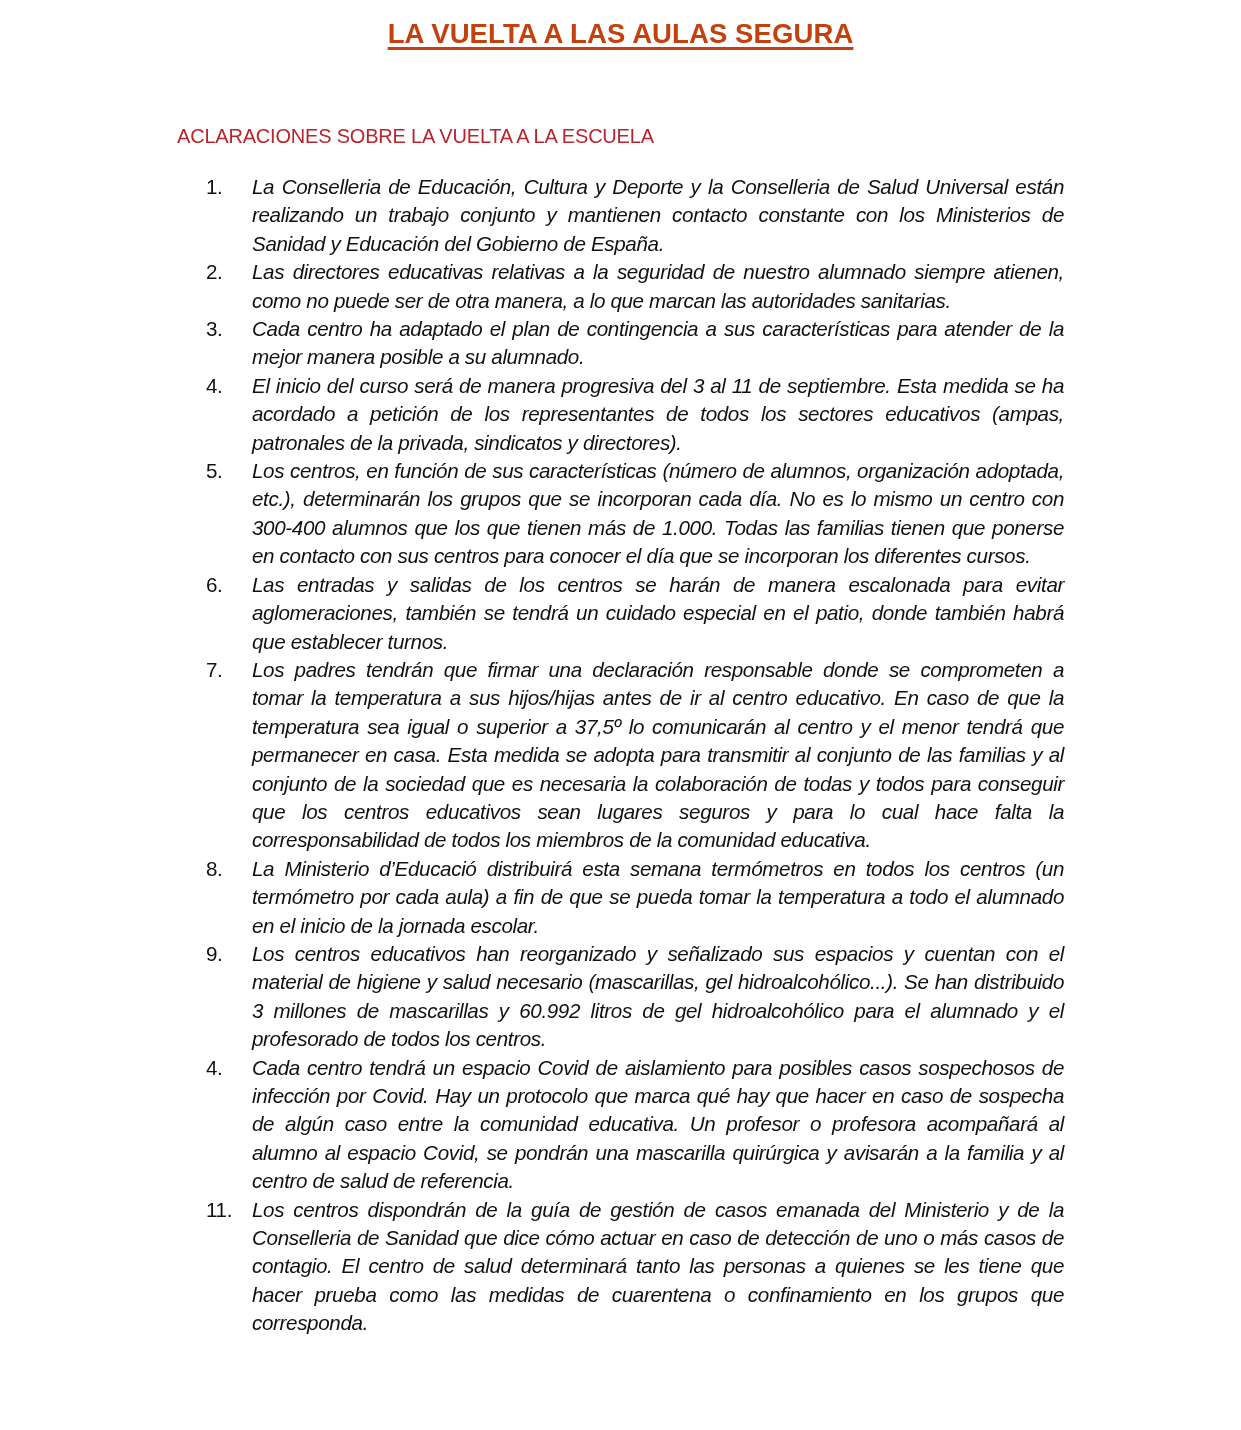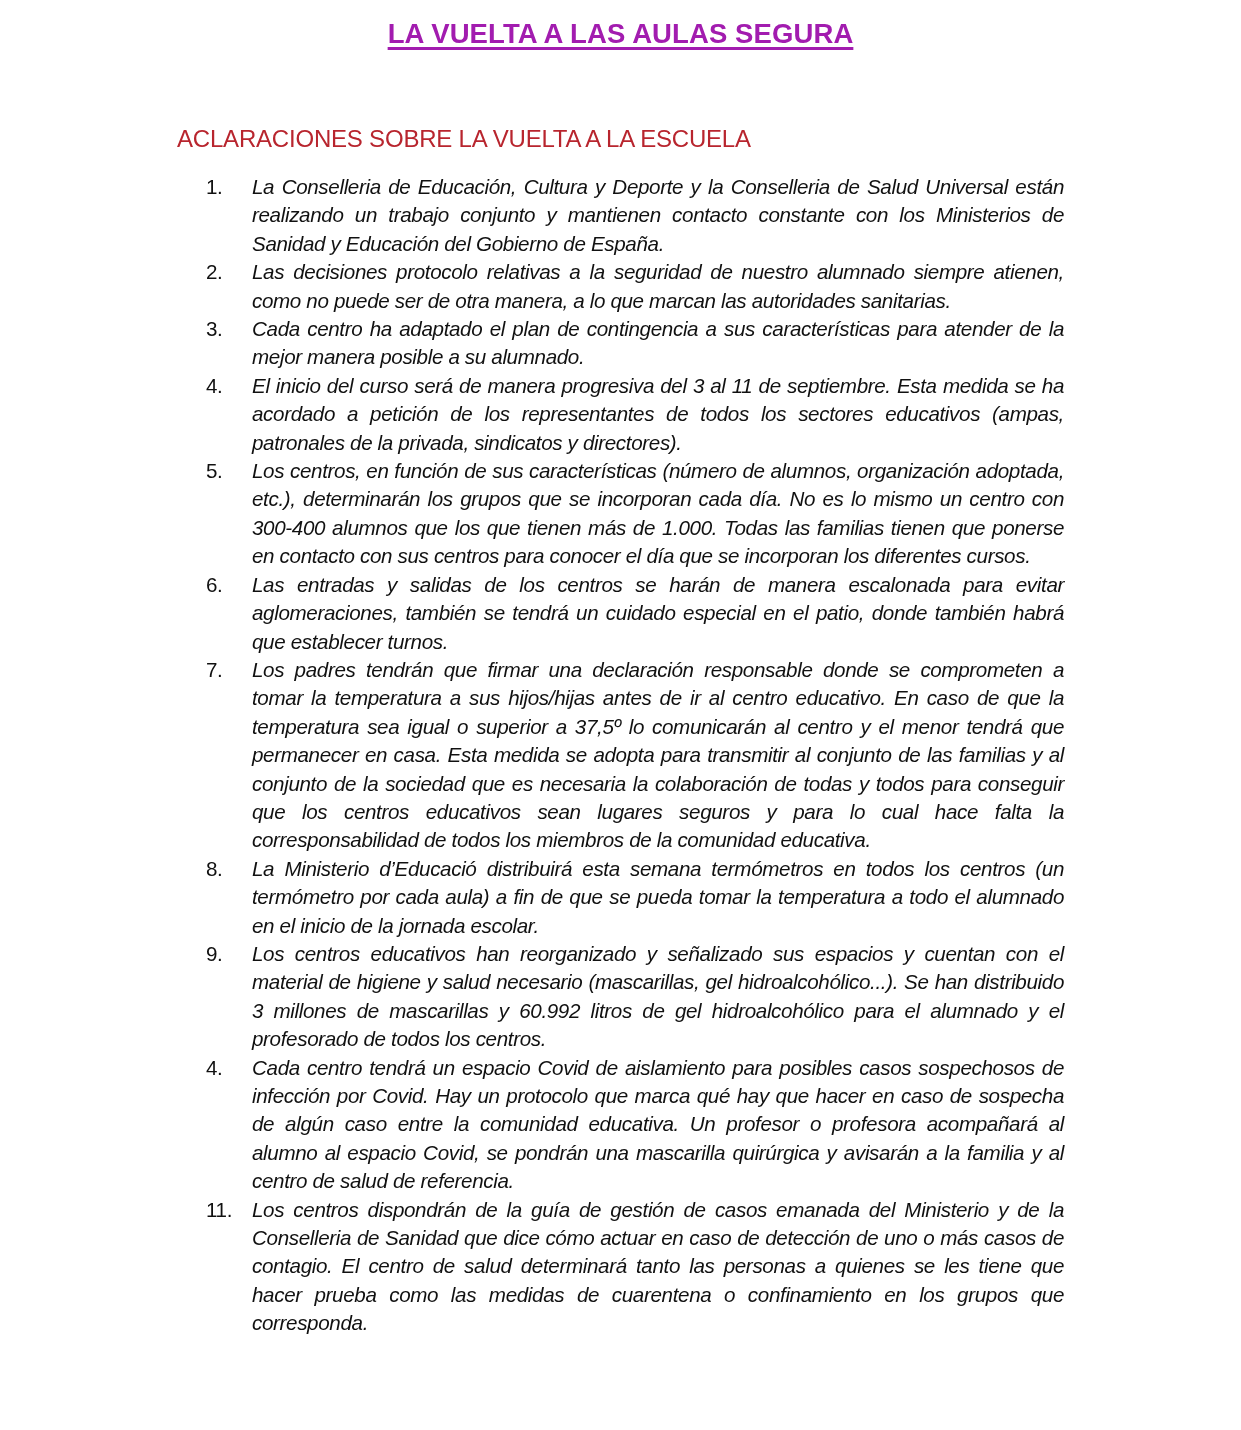--- a/index.html
+++ b/index.html
@@ -18,33 +18,33 @@
     .page-title {
       position: absolute;
       top: 18px;
       left: 0;
       width: 1241px;
       text-align: center;
       font-family: "Liberation Sans", sans-serif;
       font-weight: bold;
       font-size: 27.5px;
       letter-spacing: 0.1px;
-      color: #a21caf;
+      color: #c2410c;
       margin: 0;
     }
     .page-title span {
       text-decoration: underline;
       text-decoration-thickness: 3px;
       text-underline-offset: 4px;
     }
     .section-heading {
       position: absolute;
       top: 125px;
       left: 177px;
-      font-size: 24px;
+      font-size: 20px;
       color: #b8252e;
       font-weight: normal;
       margin: 0;
       letter-spacing: -0.2px;
     }
     .item-list {
       position: absolute;
       top: 173px;
       left: 206px;
       width: 858px;
@@ -79,21 +79,21 @@
 
 <h2 class="section-heading" style="color: rgb(184, 37, 46);">ACLARACIONES SOBRE LA VUELTA A LA ESCUELA</h2>
 
 <ol class="item-list">
   <li class="list-item">
       <span class="item-number">1.</span>
       <span class="item-text">La Conselleria de Educación, Cultura y Deporte y la Conselleria de Salud Universal están realizando un trabajo conjunto y mantienen contacto constante con los Ministerios de Sanidad y Educación del Gobierno de España.</span>
     </li>
   <li class="list-item">
       <span class="item-number">2.</span>
-      <span class="item-text">Las decisiones protocolo relativas a la seguridad de nuestro alumnado siempre atienen, como no puede ser de otra manera, a lo que marcan las autoridades sanitarias.</span>
+      <span class="item-text">Las directores educativas relativas a la seguridad de nuestro alumnado siempre atienen, como no puede ser de otra manera, a lo que marcan las autoridades sanitarias.</span>
     </li>
   <li class="list-item">
       <span class="item-number">3.</span>
       <span class="item-text">Cada centro ha adaptado el plan de contingencia a sus características para atender de la mejor manera posible a su alumnado.</span>
     </li>
   <li class="list-item">
       <span class="item-number">4.</span>
       <span class="item-text">El inicio del curso será de manera progresiva del 3 al 11 de septiembre. Esta medida se ha acordado a petición de los representantes de todos los sectores educativos (ampas, patronales de la privada, sindicatos y directores).</span>
     </li>
   <li class="list-item">

